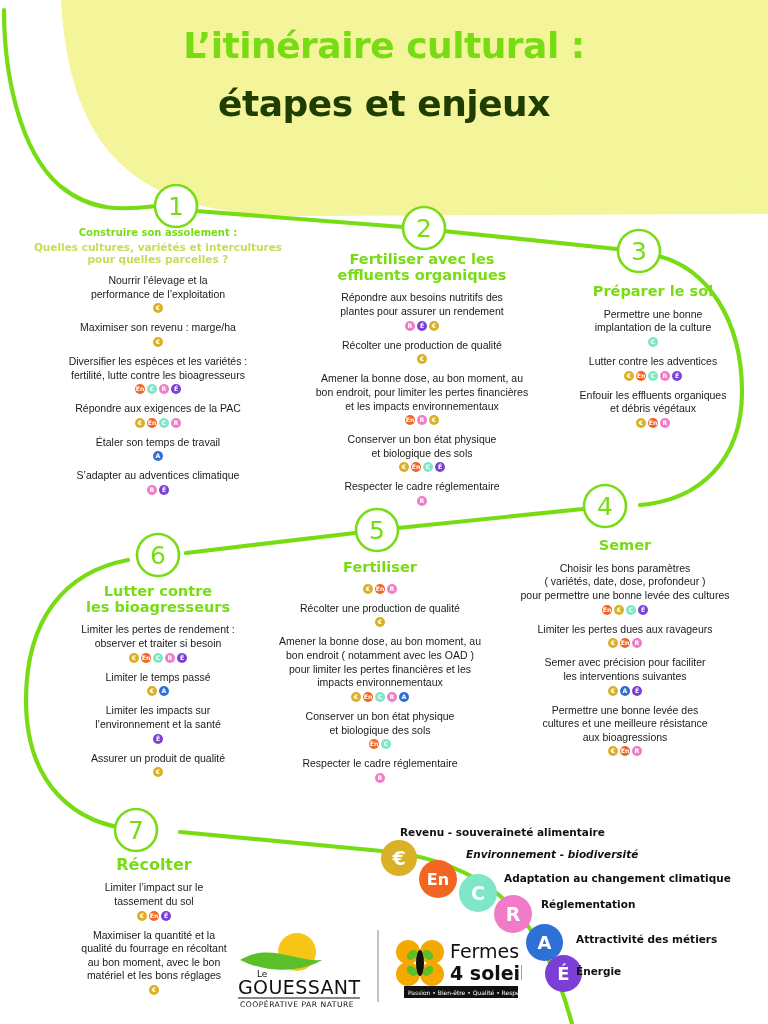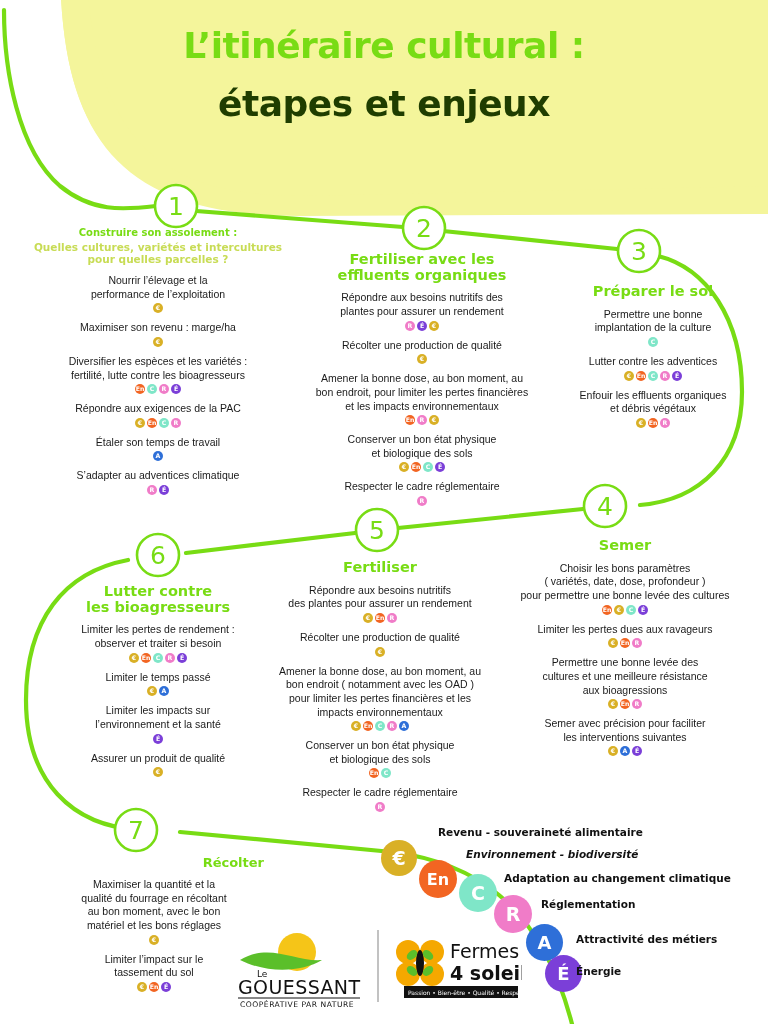--- a/index.html
+++ b/index.html
@@ -198,32 +198,31 @@
       <div class="step-head" style="font-size:14.5px;">Semer</div>
       <div class="item">
         <div class="item-text">Choisir les bons paramètres<br>( variétés, date, dose, profondeur )<br>pour permettre une bonne levée des cultures</div>
         <div class="badges"><span class="badge" style="background:#F26522">En</span><span class="badge" style="background:#D9B026">€</span><span class="badge" style="background:#7FE6C8">C</span><span class="badge" style="background:#7B3FD8">É</span></div>
       </div>
       <div class="item">
         <div class="item-text">Limiter les pertes dues aux ravageurs</div>
         <div class="badges"><span class="badge" style="background:#D9B026">€</span><span class="badge" style="background:#F26522">En</span><span class="badge" style="background:#F07CC8">R</span></div>
       </div>
       <div class="item">
+        <div class="item-text">Semer avec précision pour faciliter<br>les interventions suivantes</div>
+        <div class="badges"><span class="badge" style="background:#D9B026">€</span><span class="badge" style="background:#2E6FD8">A</span><span class="badge" style="background:#7B3FD8">É</span></div>
+      </div>
+      <div class="item">
         <div class="item-text">Permettre une bonne levée des<br>cultures et une meilleure résistance<br>aux bioagressions</div>
         <div class="badges"><span class="badge" style="background:#D9B026">€</span><span class="badge" style="background:#F26522">En</span><span class="badge" style="background:#F07CC8">R</span></div>
       </div>
-      <div class="item">
-        <div class="item-text">Semer avec précision pour faciliter<br>les interventions suivantes</div>
-        <div class="badges"><span class="badge" style="background:#D9B026">€</span><span class="badge" style="background:#2E6FD8">A</span><span class="badge" style="background:#7B3FD8">É</span></div>
-      </div>
     </div>
   <div class="step" style="left:258px;top:560px;width:244px;">
       <div class="step-head" style="font-size:14.5px;">Fertiliser</div>
       <div class="item">
-        <div class="item-text">Répondre aux besoins nutritifs<br>des plantes pour assurer un rendement</div>
         <div class="badges"><span class="badge" style="background:#D9B026">€</span><span class="badge" style="background:#F26522">En</span><span class="badge" style="background:#F07CC8">R</span></div>
       </div>
       <div class="item">
         <div class="item-text">Récolter une production de qualité</div>
         <div class="badges"><span class="badge" style="background:#D9B026">€</span></div>
       </div>
       <div class="item">
         <div class="item-text">Amener la bonne dose, au bon moment, au<br>bon endroit ( notamment avec les OAD )<br>pour limiter les pertes financières et les<br>impacts environnementaux</div>
         <div class="badges"><span class="badge" style="background:#D9B026">€</span><span class="badge" style="background:#F26522">En</span><span class="badge" style="background:#7FE6C8">C</span><span class="badge" style="background:#F07CC8">R</span><span class="badge" style="background:#2E6FD8">A</span></div>
       </div>
@@ -249,34 +248,34 @@
       <div class="item">
         <div class="item-text">Limiter les impacts sur<br>l’environnement et la santé</div>
         <div class="badges"><span class="badge" style="background:#7B3FD8">É</span></div>
       </div>
       <div class="item">
         <div class="item-text">Assurer un produit de qualité</div>
         <div class="badges"><span class="badge" style="background:#D9B026">€</span></div>
       </div>
     </div>
   <div class="step" style="left:44px;top:856px;width:220px;">
-      <div class="step-head" style="font-size:13px;text-align:right;">Récolter</div>
-      <div class="item">
-        <div class="item-text">Maximiser la quantité et la<br>qualité du fourrage en récoltant<br>au bon moment, avec le bon<br>matériel et les bons réglages</div>
-        <div class="badges"><span class="badge" style="background:#D9B026">€</span></div>
-      </div>
+      <div class="step-head" style="font-size:16px;">Récolter</div>
       <div class="item">
         <div class="item-text">Limiter l’impact sur le<br>tassement du sol</div>
         <div class="badges"><span class="badge" style="background:#D9B026">€</span><span class="badge" style="background:#F26522">En</span><span class="badge" style="background:#7B3FD8">É</span></div>
       </div>
+      <div class="item">
+        <div class="item-text">Maximiser la quantité et la<br>qualité du fourrage en récoltant<br>au bon moment, avec le bon<br>matériel et les bons réglages</div>
+        <div class="badges"><span class="badge" style="background:#D9B026">€</span></div>
+      </div>
     </div>
 
   <div class="legend-row" style="left:0;top:0;width:768px;height:1024px;">
     <div class="legend-dot" style="left: 381px; top: 840px; width: 36px; height: 36px; font-size: 19px; background: rgb(217, 176, 38);">€</div>
-    <div class="legend-label" style="left:438px;top:826px;">Revenu - souveraineté alimentaire</div>
+    <div class="legend-label" style="left:400px;top:826px;">Revenu - souveraineté alimentaire</div>
 
     <div class="legend-dot" style="left: 419px; top: 860px; width: 38px; height: 38px; font-size: 16px; background: rgb(242, 101, 34);">En</div>
     <div class="legend-label" style="left:466px;top:848px;font-style:italic;">Environnement - biodiversité</div>
 
     <div class="legend-dot" style="left: 459px; top: 874px; width: 38px; height: 38px; font-size: 19px; background: rgb(127, 230, 200);">C</div>
     <div class="legend-label" style="left:504px;top:872px;">Adaptation au changement climatique</div>
 
     <div class="legend-dot" style="left: 494px; top: 895px; width: 38px; height: 38px; font-size: 19px; background: rgb(240, 124, 200);">R</div>
     <div class="legend-label" style="left:541px;top:898px;">Réglementation</div>
 

